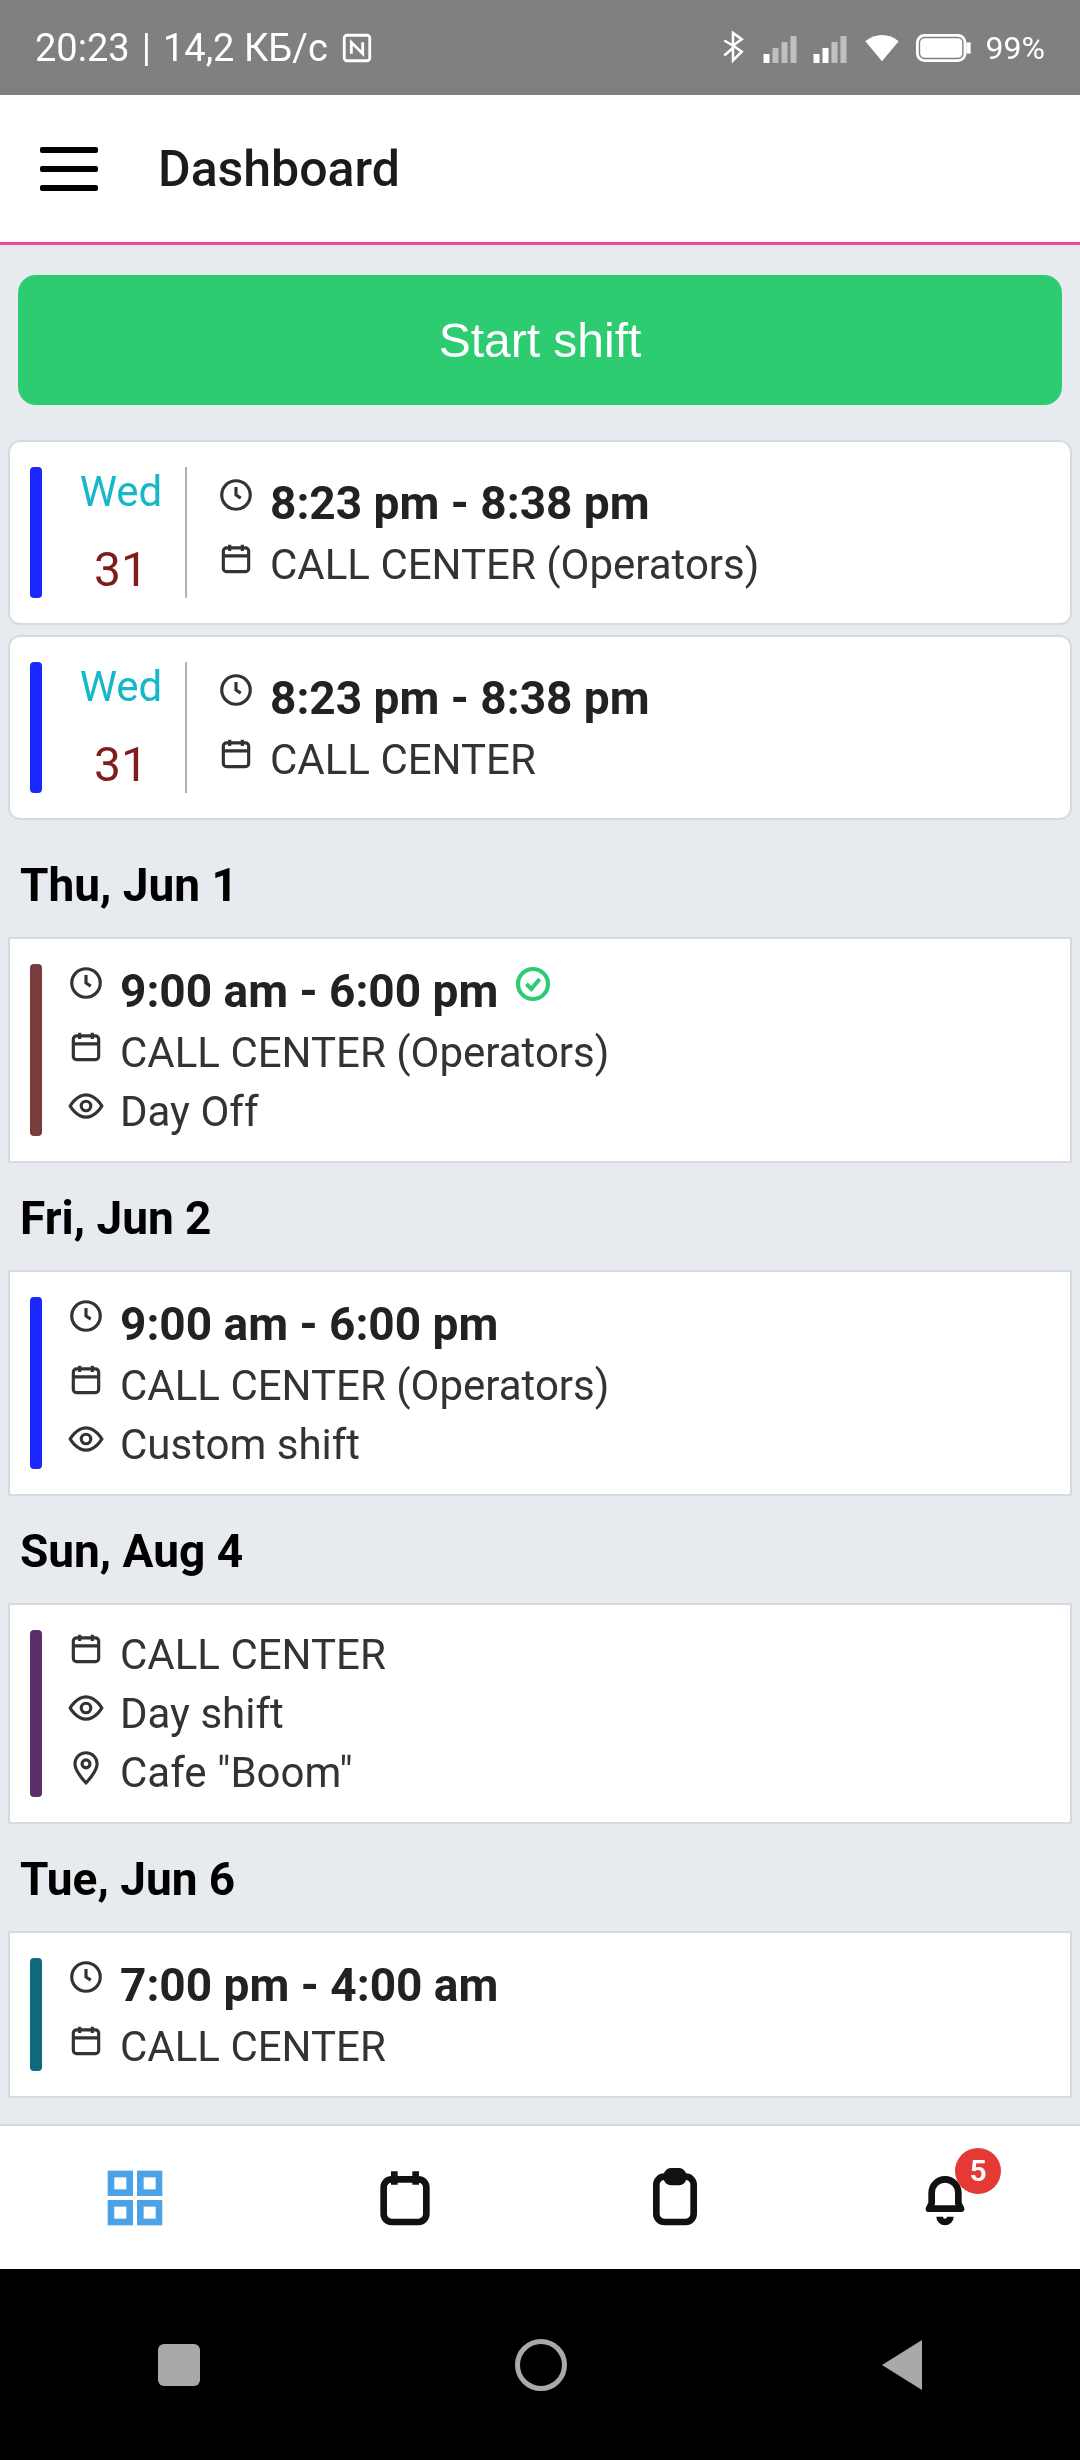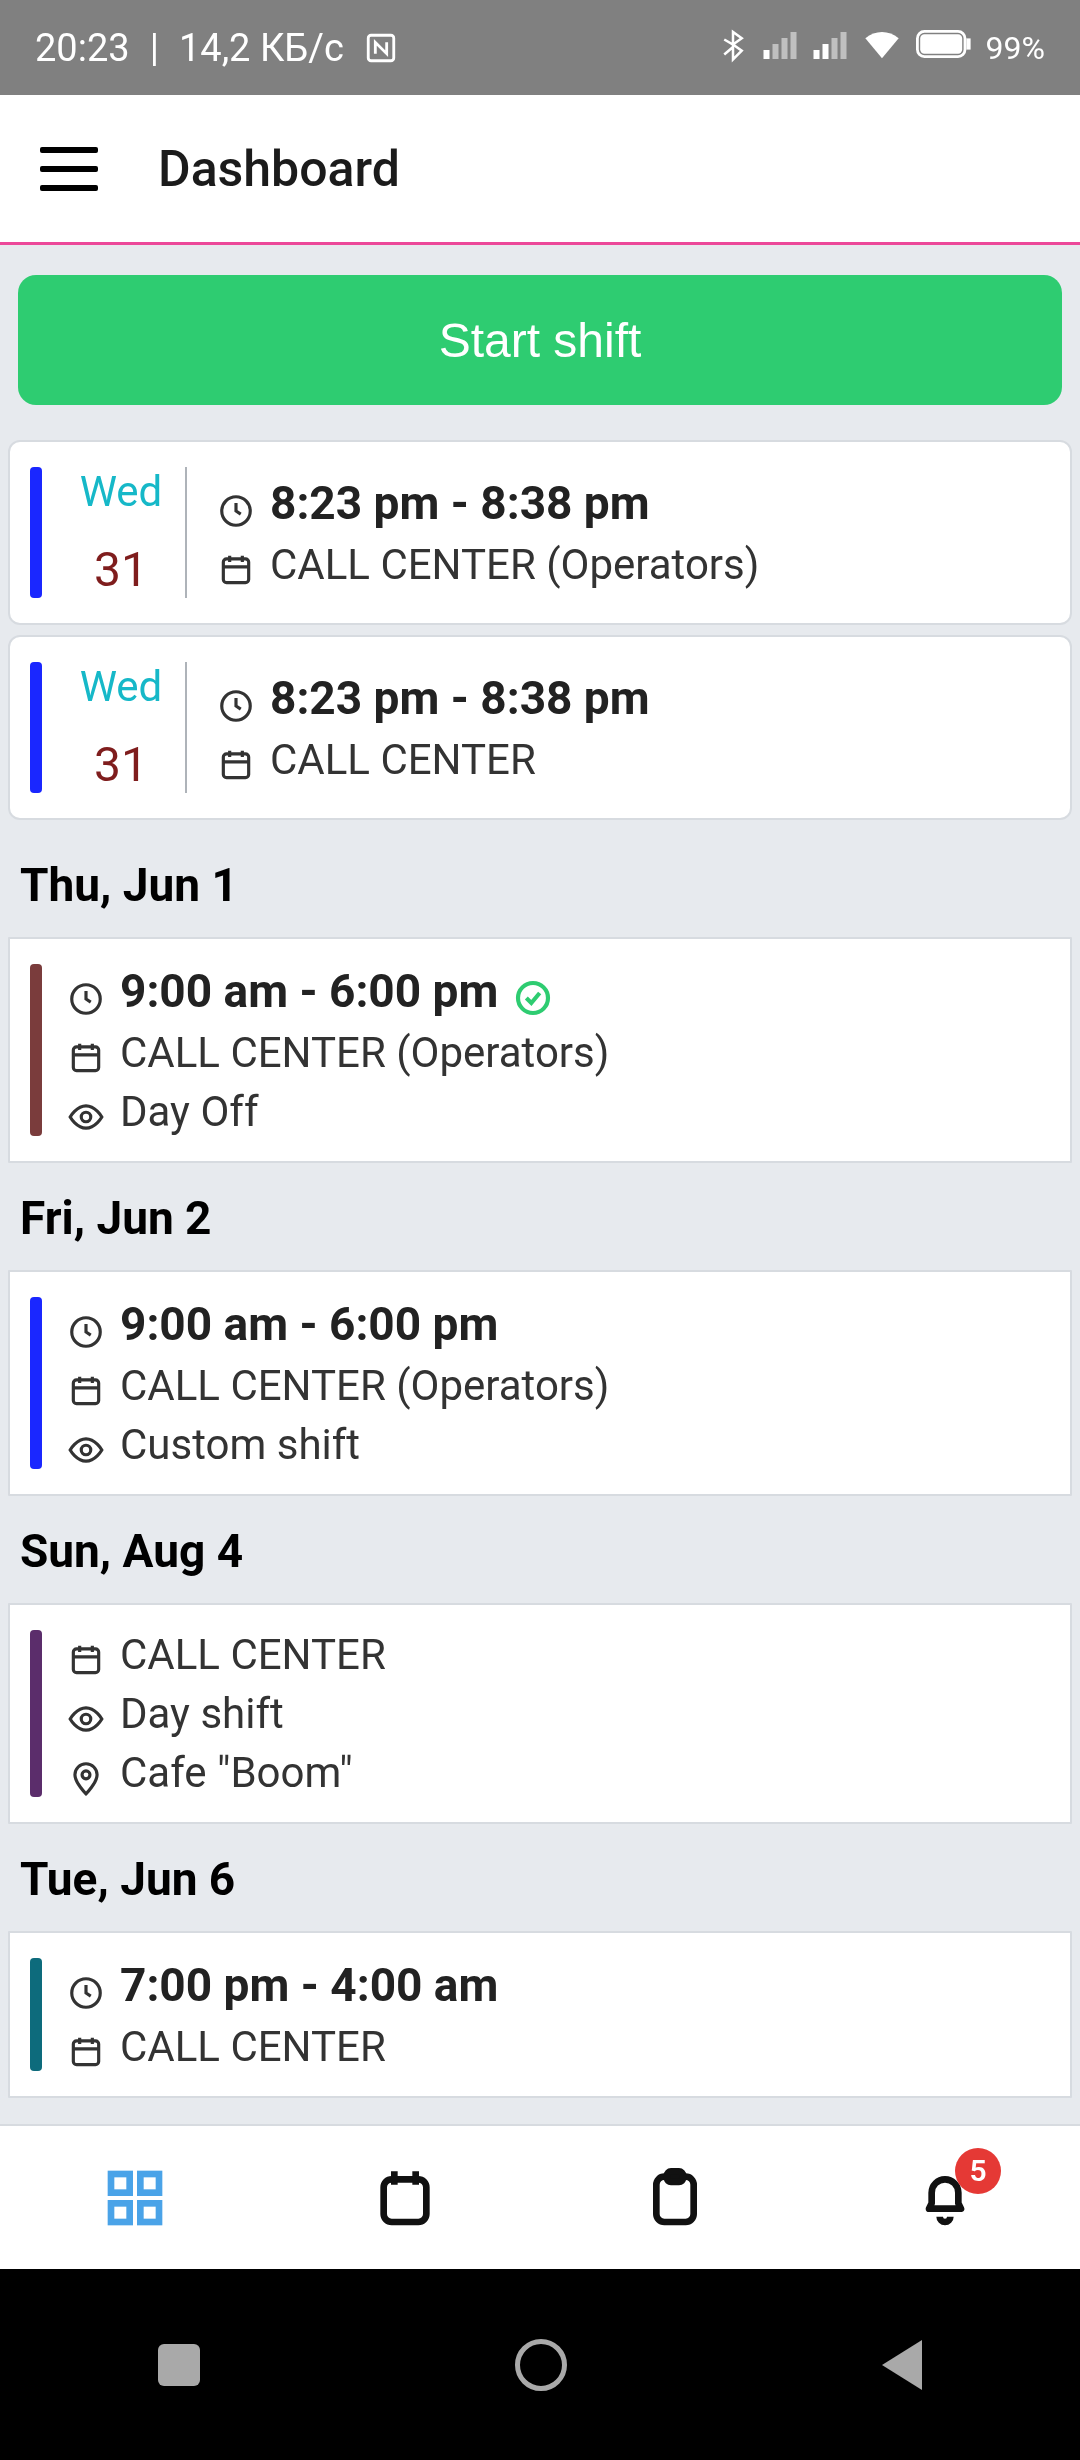--- a/index.html
+++ b/index.html
@@ -9,22 +9,22 @@
   .status-bar {
     height: 95px;
     background: #808080;
     color: #ffffff;
     display: flex;
     align-items: center;
     padding: 0 35px;
     font-size: 38px;
     justify-content: space-between;
   }
-  .status-left { display: flex; align-items: center; gap: 20px; }
-  .status-right { display: flex; gap: 14px; }
+  .status-left { display: flex; align-items: center; gap: 12px; }
+  .status-right { display: flex; align-items: center; gap: 14px; }
   .status-right svg { display: block; }
   .battery-pct { font-size: 32px; }
 
   
   .app-header {
     height: 150px;
     background: #ffffff;
     display: flex;
     align-items: center;
     padding: 0 40px;
@@ -68,21 +68,21 @@
     align-items: center;
     justify-content: center;
     border-right: 2px solid #aeb3b9;
     margin-right: 30px;
     padding-right: 10px;
     gap: 25px;
   }
   .date-col .dow { color: #16b8c8; font-size: 42px; }
   .date-col .dnum { color: #7f1d1d; font-size: 48px; }
   .info-col { display: flex; flex-direction: column; justify-content: center; gap: 10px; flex: 1; }
-  .row-line { display: flex; align-items: flex-end; gap: 15px; font-size: 42px; color: #333; }
+  .row-line { display: flex; align-items: flex-start; gap: 15px; font-size: 42px; color: #333; }
   .row-line.bold { font-weight: 700; font-size: 46px; color: #222; }
   .row-line svg { flex-shrink: 0; }
 
   .section-header {
     font-size: 46px;
     font-weight: 700;
     color: #000000;
     padding: 28px 20px 25px;
   }
 

